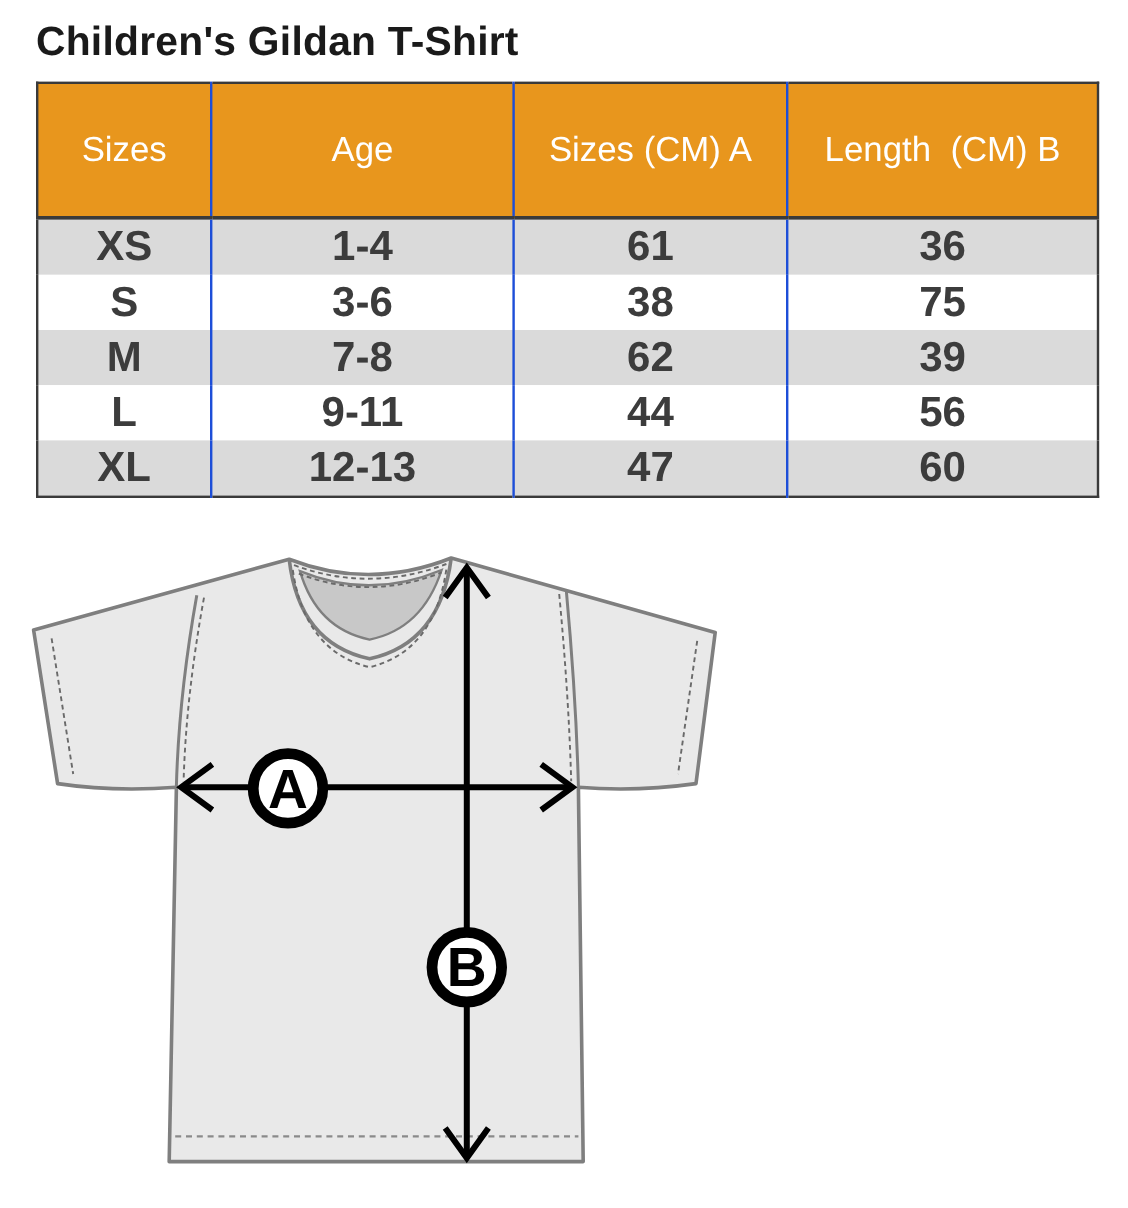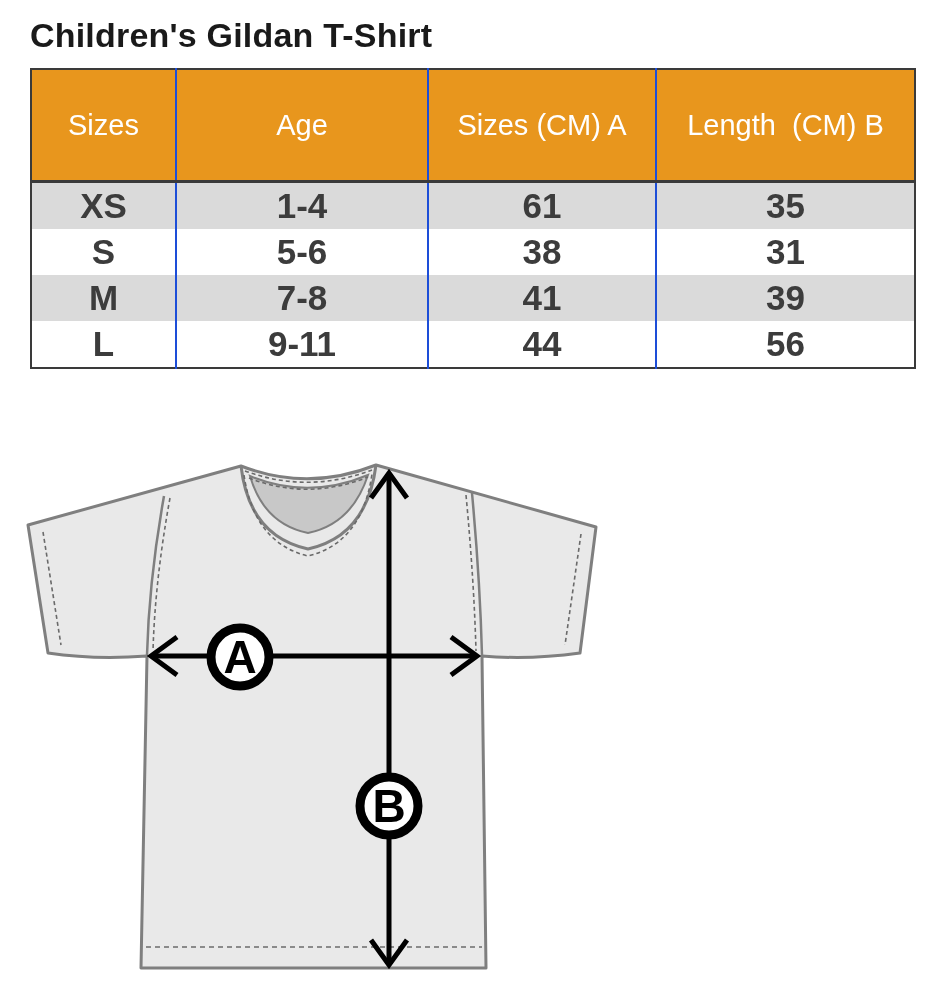--- a/index.html
+++ b/index.html
@@ -82,39 +82,45 @@
         <th>Age</th>
         <th>Sizes (CM) A</th>
         <th>Length  (CM) B</th>
       </tr>
     </thead>
     <tbody>
       <tr class="alt">
         <td>XS</td>
         <td>1-4</td>
         <td>61</td>
-        <td>35</td>
+        <td>36</td>
       </tr>
       <tr class="plain">
         <td>S</td>
-        <td>5-6</td>
+        <td>3-6</td>
         <td>38</td>
-        <td>31</td>
+        <td>75</td>
       </tr>
       <tr class="alt">
         <td>M</td>
         <td>7-8</td>
-        <td>41</td>
+        <td>62</td>
         <td>39</td>
       </tr>
       <tr class="plain">
         <td>L</td>
         <td>9-11</td>
         <td>44</td>
         <td>56</td>
+      </tr>
+      <tr class="alt">
+        <td>XL</td>
+        <td>12-13</td>
+        <td>47</td>
+        <td>60</td>
       </tr>
     </tbody>
   </table>
 
   <svg class="shirt-diagram" width="660" height="567" viewBox="0 0 660 567" xmlns="http://www.w3.org/2000/svg">
 
     <path d="M 241 26 L 28 85 L 48 213 Q 95 220 147 216 L 141 528 L 486 528 L 482 216 Q 530 220 580 213 L 596 87 L 376 25 Q 308 52 241 26 Z" fill="#E9E9E9" stroke="#7F7F7F" stroke-width="3" stroke-linejoin="round"></path>
 
     <path d="M 250 36 Q 308 60 368 35 Q 352 84 308 93 Q 264 84 250 36 Z" fill="#C8C8C8" stroke="#7F7F7F" stroke-width="2"></path>
 

